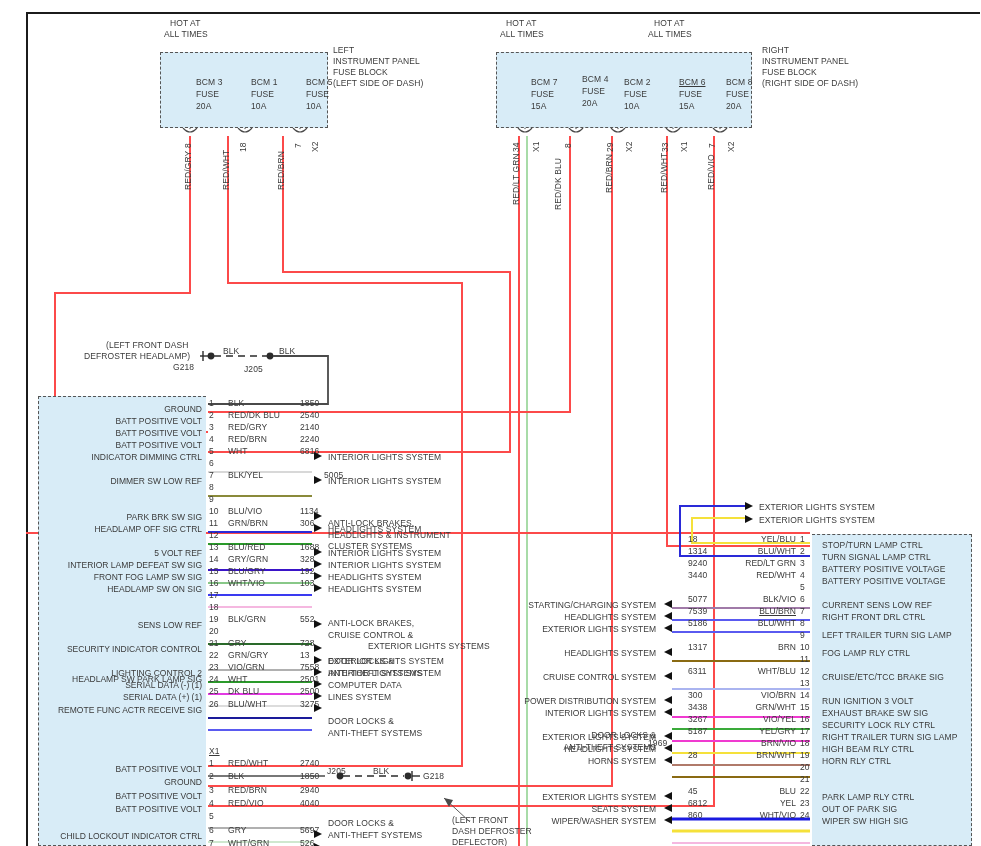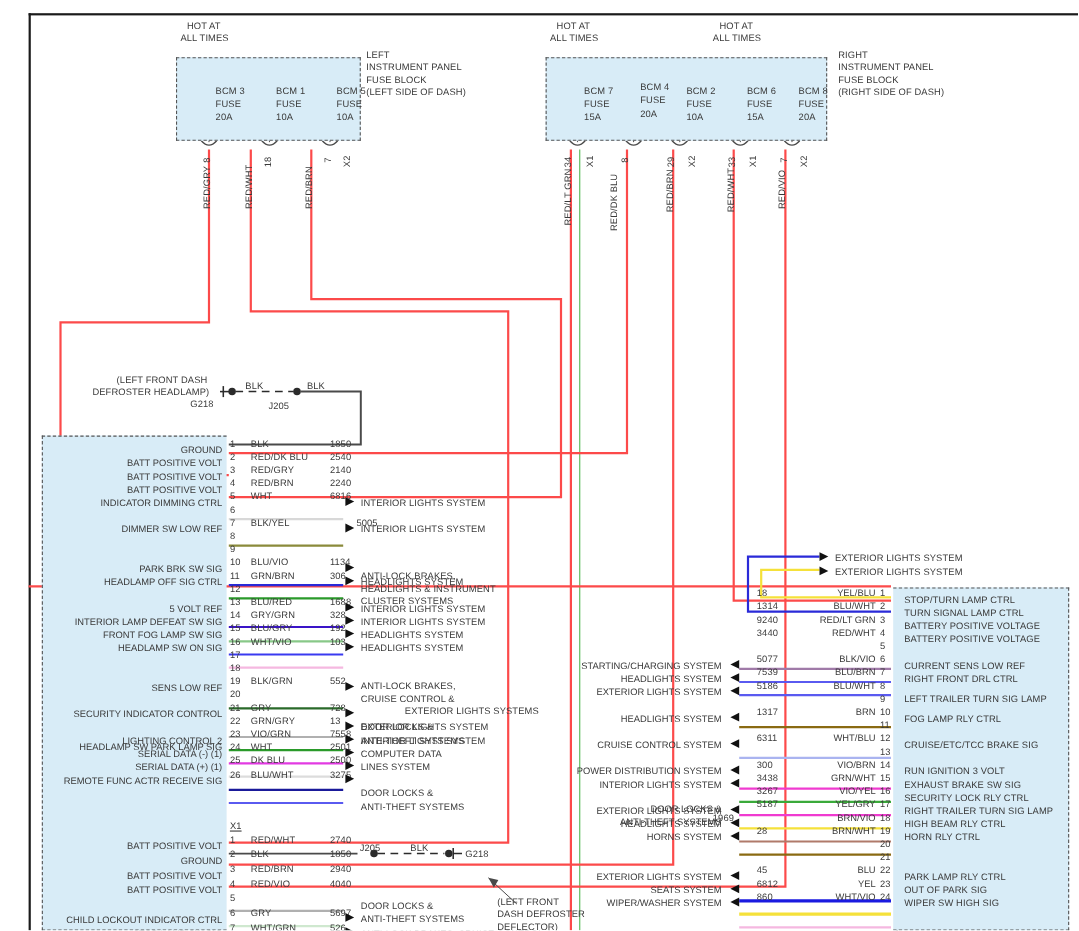--- a/index.html
+++ b/index.html
@@ -294,21 +294,21 @@
 
   <div class="t" style="left:531px;top:77px;"><span>BCM 7</span></div>
   <div class="t" style="left:531px;top:89px;"><span>FUSE</span></div>
   <div class="t" style="left:531px;top:101px;"><span>15A</span></div>
   <div class="t" style="left:582px;top:74px;"><span>BCM 4</span></div>
   <div class="t" style="left:582px;top:86px;"><span>FUSE</span></div>
   <div class="t" style="left:582px;top:98px;"><span>20A</span></div>
   <div class="t" style="left:624px;top:77px;"><span>BCM 2</span></div>
   <div class="t" style="left:624px;top:89px;"><span>FUSE</span></div>
   <div class="t" style="left:624px;top:101px;"><span>10A</span></div>
-  <div class="t" style="left:679px;top:77px;"><span>BCM 6</span></div>
+  <div class="t" style="left:679px;top:77px;text-decoration:underline;"><span>BCM 6</span></div>
   <div class="t" style="left:679px;top:89px;"><span>FUSE</span></div>
   <div class="t" style="left:679px;top:101px;"><span>15A</span></div>
   <div class="t" style="left:726px;top:77px;"><span>BCM 8</span></div>
   <div class="t" style="left:726px;top:89px;"><span>FUSE</span></div>
   <div class="t" style="left:726px;top:101px;"><span>20A</span></div>
 
   <div class="vt" style="left:511px;top:152px;"><span>34</span></div>
   <div class="vt" style="left:531px;top:152px;"><span>X1</span></div>
   <div class="vt" style="left:563px;top:148px;"><span>8</span></div>
   <div class="vt" style="left:605px;top:152px;"><span>29</span></div>
@@ -542,21 +542,21 @@
       <div class="t" style="left:800px;top:570.06px;">4</div>
       <div class="t" style="left:822px;top:576.06px;">BATTERY POSITIVE VOLTAGE</div>
       <div class="t" style="left:800px;top:582.08px;">5</div>
       <div class="t" style="left:688px;top:594.1px;">5077</div>
       <div class="rt" style="left:700px;top:594.1px;width:96px;">BLK/VIO</div>
       <div class="t" style="left:800px;top:594.1px;">6</div>
       <div class="t" style="left:822px;top:600.1px;">CURRENT SENS LOW REF</div>
       <div class="rt" style="left:500px;top:600.1px;width:156px;">STARTING/CHARGING SYSTEM</div>
       <div class="arrow al" style="left:664px;top:600.1px;"></div>
       <div class="t" style="left:688px;top:606.12px;">7539</div>
-      <div class="rt" style="left:700px;top:606.12px;width:96px;">BLU/BRN</div>
+      <div class="rt" style="left:700px;top:606.12px;width:96px;text-decoration:underline;">BLU/BRN</div>
       <div class="t" style="left:800px;top:606.12px;">7</div>
       <div class="t" style="left:822px;top:612.12px;">RIGHT FRONT DRL CTRL</div>
       <div class="rt" style="left:500px;top:612.12px;width:156px;">HEADLIGHTS SYSTEM</div>
       <div class="arrow al" style="left:664px;top:612.12px;"></div>
       <div class="t" style="left:688px;top:618.14px;">5186</div>
       <div class="rt" style="left:700px;top:618.14px;width:96px;">BLU/WHT</div>
       <div class="t" style="left:800px;top:618.14px;">8</div>
       <div class="t" style="left:822px;top:630px;">LEFT TRAILER TURN SIG LAMP</div>
       <div class="rt" style="left:500px;top:624.14px;width:156px;">EXTERIOR LIGHTS SYSTEM</div>
       <div class="arrow al" style="left:664px;top:624.14px;"></div>

